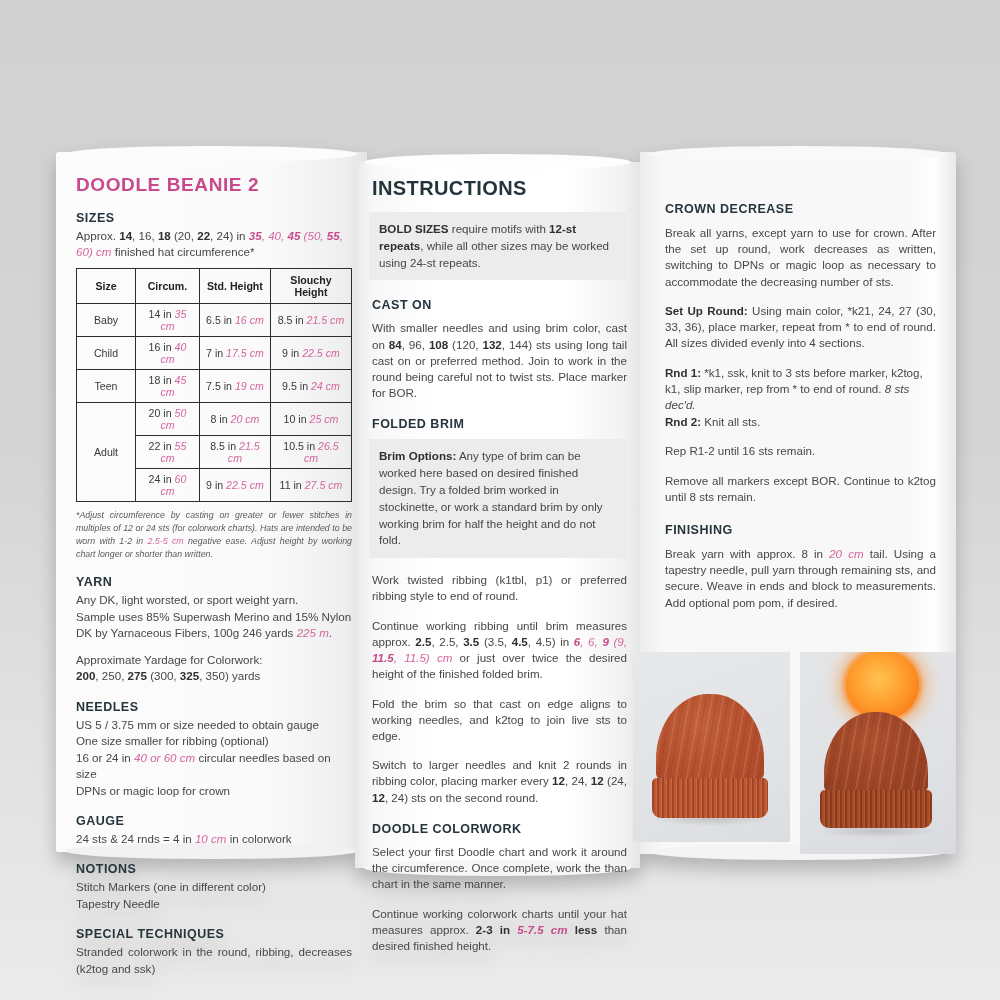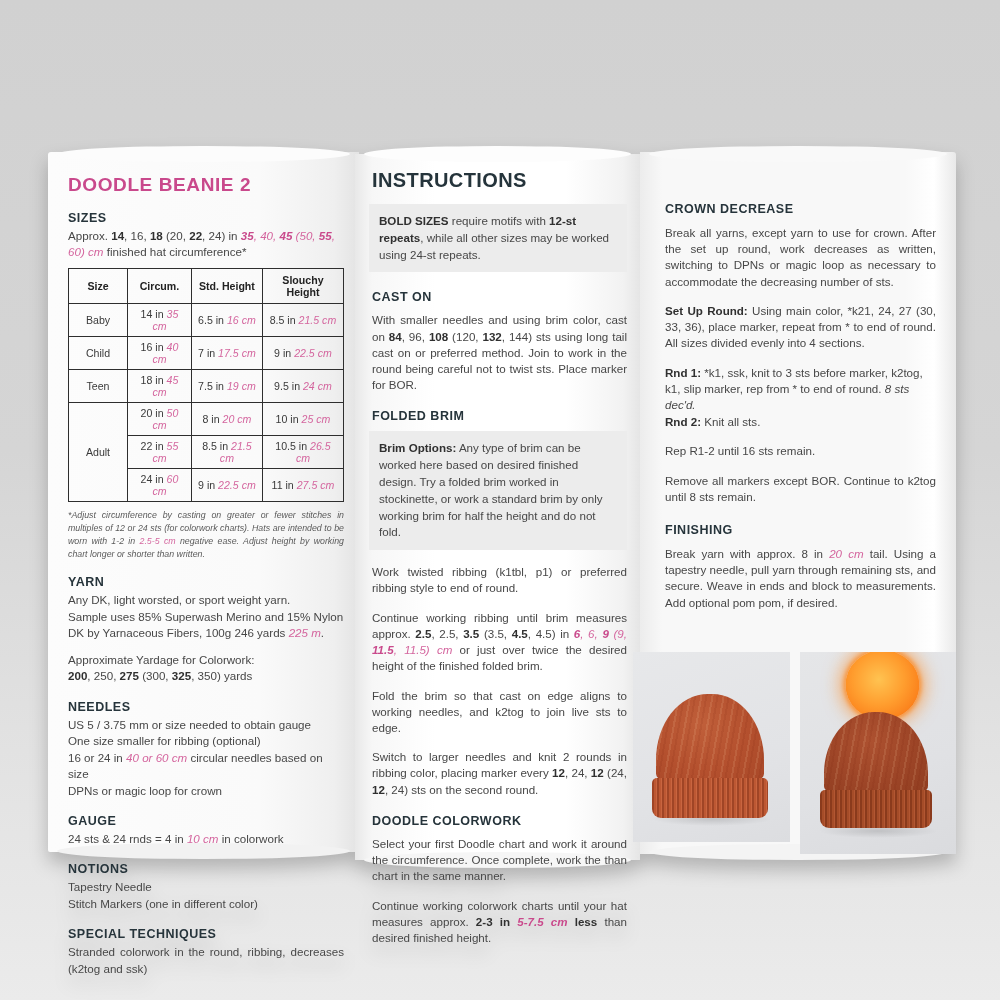--- a/index.html
+++ b/index.html
@@ -6,25 +6,25 @@
   body{
     width:1000px;height:1000px;overflow:hidden;
     background:linear-gradient(180deg,#d1d1d1 0%,#d5d5d5 45%,#e2e2e2 75%,#ebebeb 100%);
     font-family:"Liberation Sans","DejaVu Sans",sans-serif;
     -webkit-font-smoothing:antialiased;
   }
   .booklet{position:absolute;left:44px;top:146px;width:912px;height:712px;
     filter:drop-shadow(0 10px 9px rgba(0,0,0,0.22));}
   .panel{position:absolute;box-sizing:border-box;}
   .panel::before,.panel::after{content:"";position:absolute;left:3%;width:94%;height:16px;border-radius:50%;}
-  .panel-left{left:4px;top:6px;width:311px;height:700px;border-radius:3px 0 0 2px;
+  .panel-left{left:12px;top:6px;width:311px;height:700px;border-radius:3px 0 0 2px;
     background:linear-gradient(to right,#fcfcfc 0%,#fafafa 68%,#efefef 92%,#e3e3e3 100%);}
   .panel-left::before{top:-6px;background:#fcfcfc;}
   .panel-left::after{bottom:-7px;background:#f2f2f2;}
-  .panel-mid{left:311px;top:8px;width:285px;height:706px;
+  .panel-mid{left:311px;top:16px;width:285px;height:706px;
     background:linear-gradient(to right,#e8e8e8 0%,#f7f7f7 6%,#ffffff 28%,#ffffff 74%,#f2f2f2 94%,#e5e5e5 100%);}
   .panel-mid::before{top:-8px;background:#fdfdfd;}
   .panel-mid::after{bottom:-8px;background:#f6f6f6;}
   .panel-right{left:596px;top:6px;width:316px;height:702px;border-radius:0 3px 2px 0;
     background:linear-gradient(to right,#ececec 0%,#f8f8f8 7%,#f8f8f8 84%,#ffffff 93%,#e9e9e9 100%);}
   .panel-right::before{top:-6px;background:#f9f9f9;}
   .panel-right::after{bottom:-6px;background:#f4f4f4;}
   .content{position:relative;z-index:2;height:100%;box-sizing:border-box;}
   .panel-left .content{padding:22px 15px 0 20px;}
   .panel-mid .content{padding:15px 13px 0 17px;}
@@ -150,22 +150,22 @@
           <div class="pl">One size smaller for ribbing (optional)</div>
           <div class="pl">16 or 24 in <span class="sg-pk">40 or 60 cm</span> circular needles based on size</div>
           <div class="pl">DPNs or magic loop for crown</div>
         </div>
 
       <div class="h-sec">GAUGE</div>
       <div class="pl">24 sts &amp; 24 rnds = 4 in <span class="sg-pk">10 cm</span> in colorwork</div>
 
       <div class="h-sec">NOTIONS</div>
       <div>
+          <div class="pl">Stitch Markers (one in different color)</div>
           <div class="pl">Tapestry Needle</div>
-          <div class="pl">Stitch Markers (one in different color)</div>
         </div>
 
       <div class="h-sec">SPECIAL TECHNIQUES</div>
       <div class="p just">Stranded colorwork in the round, ribbing, decreases (k2tog and ssk)</div>
 
     </div>
   </div>
 
   <div class="panel panel-mid">
     <div class="content">

